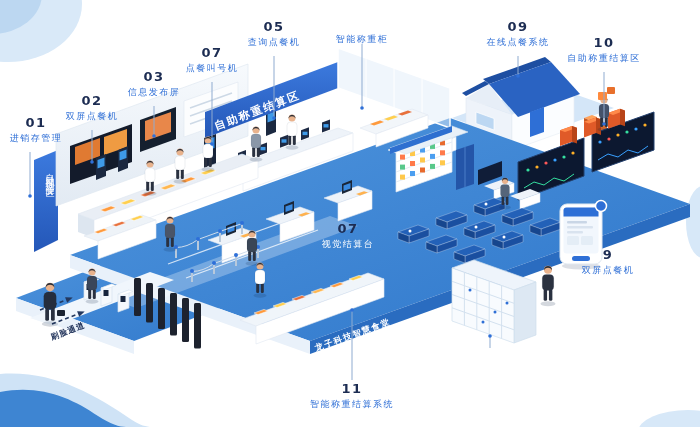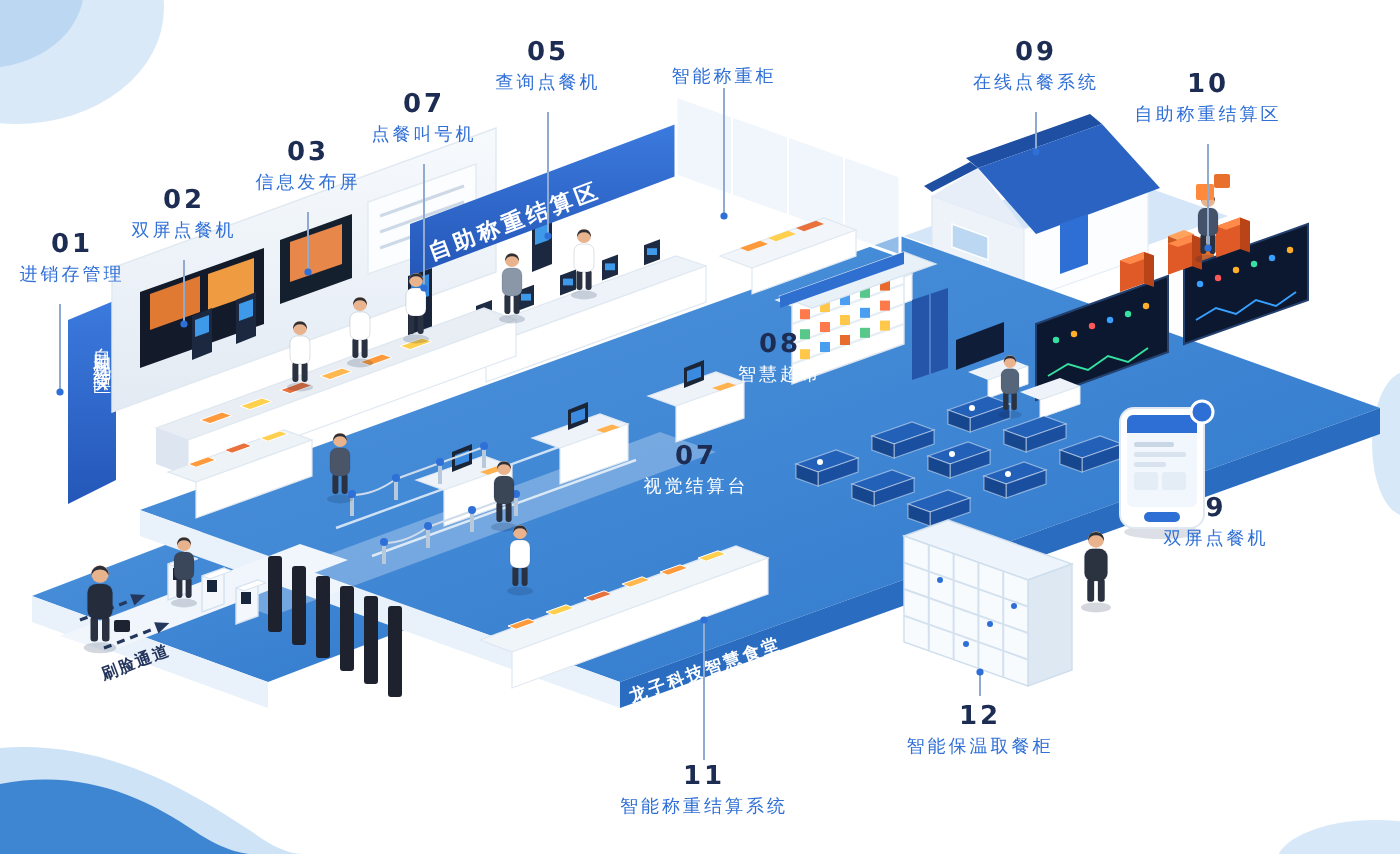--- a/index.html
+++ b/index.html
@@ -503,34 +503,26 @@
   <div class="lbl">智能称重柜</div>
 </div>
 <div class="callout" style="left:486px;top:20px;width:64px">
   <div class="num">09</div>
   <div class="lbl">在线点餐系统</div>
 </div>
 <div class="callout" style="left:566px;top:36px;width:76px">
   <div class="num">10</div>
   <div class="lbl">自助称重结算区</div>
 </div>
-<div class="callout on-floor" style="left:358px;top:166px;width:64px">
-  <div class="num">08</div>
-  <div class="lbl">智慧超市</div>
-</div>
 <div class="callout on-floor" style="left:312px;top:222px;width:72px">
   <div class="num">07</div>
   <div class="lbl">视觉结算台</div>
 </div>
 <div class="callout" style="left:306px;top:382px;width:92px">
   <div class="num">11</div>
   <div class="lbl">智能称重结算系统</div>
 </div>
-<div class="callout" style="left:446px;top:352px;width:88px">
-  <div class="num">12</div>
-  <div class="lbl">智能保温取餐柜</div>
-</div>
 <div class="callout" style="left:570px;top:248px;width:76px">
   <div class="num">9</div>
   <div class="lbl">双屏点餐机</div>
 </div>
 
 </div>
 
 </body></html>

